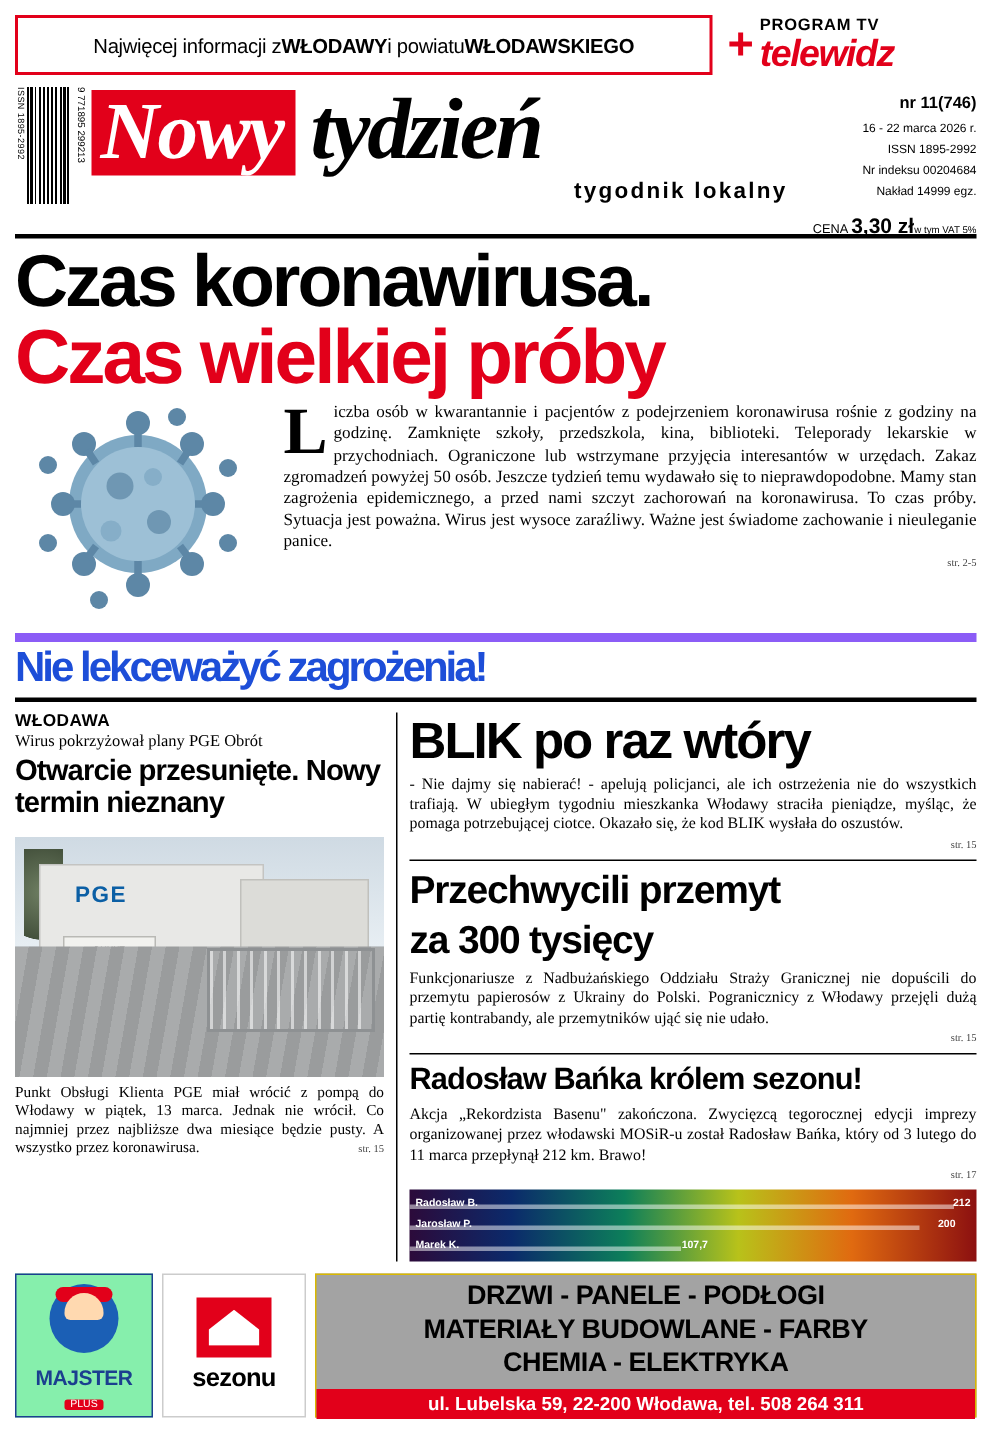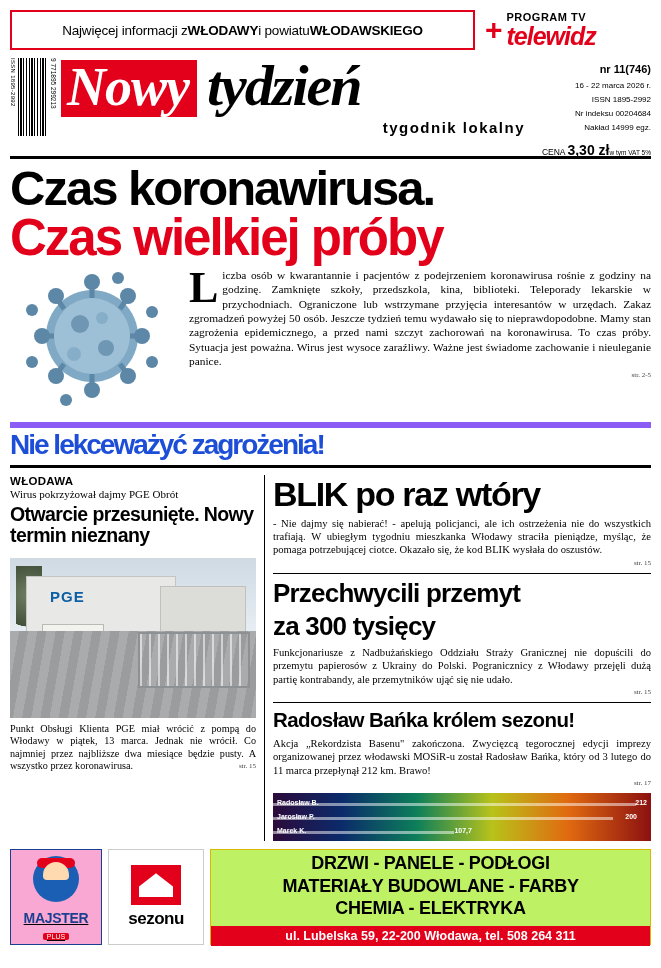--- a/index.html
+++ b/index.html
@@ -243,21 +243,21 @@
   }
   .thermo .bar {
     position: absolute; left: 0; height: 3px; background: rgba(255,255,255,0.5);
   }
 
   
   .ads { display: flex; margin-top: 8px; gap: 6px; height: 96px; }
   .ad-majster {
     flex: 0 0 92px; border: 1px solid #1b3f8f;
     display: flex; flex-direction: column; align-items: center; justify-content: space-between;
-    padding: 4px 2px; background: #f9a8d4; text-decoration: underline;
+    padding: 4px 2px; background: #86efac;
   }
   .majster-figure {
     width: 46px; height: 46px; border-radius: 50%;
     background: #1b5fb5; position: relative; margin-top: 2px;
   }
   .majster-figure::after {
     content: ""; position: absolute; left: 10px; top: 6px;
     width: 26px; height: 18px; border-radius: 13px 13px 4px 4px; background: #ffd9b0;
   }
   .majster-figure::before {
@@ -281,21 +281,21 @@
   }
   .handbud-mark::after {
     content: ""; position: absolute; left: 8px; top: 8px; width: 34px; height: 24px;
     background: #fff; clip-path: polygon(0 55%, 50% 0, 100% 55%, 100% 100%, 0 100%);
   }
   .handbud-name {
     font-family: "Liberation Sans", sans-serif; font-weight: bold;
     font-size: 17px; margin-top: 4px; letter-spacing: -0.5px;
   }
   .ad-main {
-    flex: 1 1 auto; background: #bef264; border: 1px solid #d9b800;
+    flex: 1 1 auto; background: #a3a3a3; border: 1px solid #d9b800;
     display: flex; flex-direction: column; justify-content: center; align-items: center;
     padding: 4px 0 0;
   }
   .ad-line {
     font-family: "Liberation Sans", sans-serif; font-weight: bold;
     font-size: 18px; letter-spacing: -0.3px; line-height: 1.25;
   }
   .ad-contact {
     margin-top: 6px; width: 100%; background: #e2001a; color: #fff;
     font-family: "Liberation Sans", sans-serif; font-weight: bold;
@@ -398,21 +398,21 @@
         <div class="ref">str. 2-5</div>
       </div>
     </div>
     <div class="hero-head3">Nie lekceważyć zagrożenia!</div>
   </div>
 
   <div class="lower">
 
     <div class="col-left">
       <div class="kicker">WŁODAWA</div>
-      <div class="subkicker">Wirus pokrzyżował dajmy PGE Obrót</div>
+      <div class="subkicker">Wirus pokrzyżował plany PGE Obrót</div>
       <div class="left-head">Otwarcie przesunięte. Nowy termin nieznany</div>
       <div class="photo">
         <div class="sky"></div>
         <div class="tree"></div>
         <div class="bld"></div>
         <div class="bld2"></div>
         <div class="pge">PGE</div>
         <div class="signbox">PUNKT SPRZEDAŻY</div>
         <div class="ground"></div>
         <div class="fence"></div>

